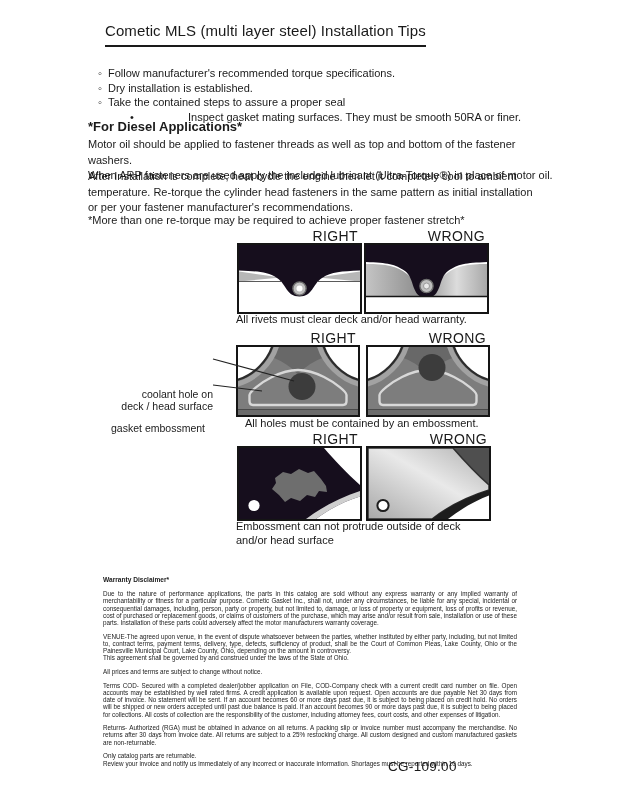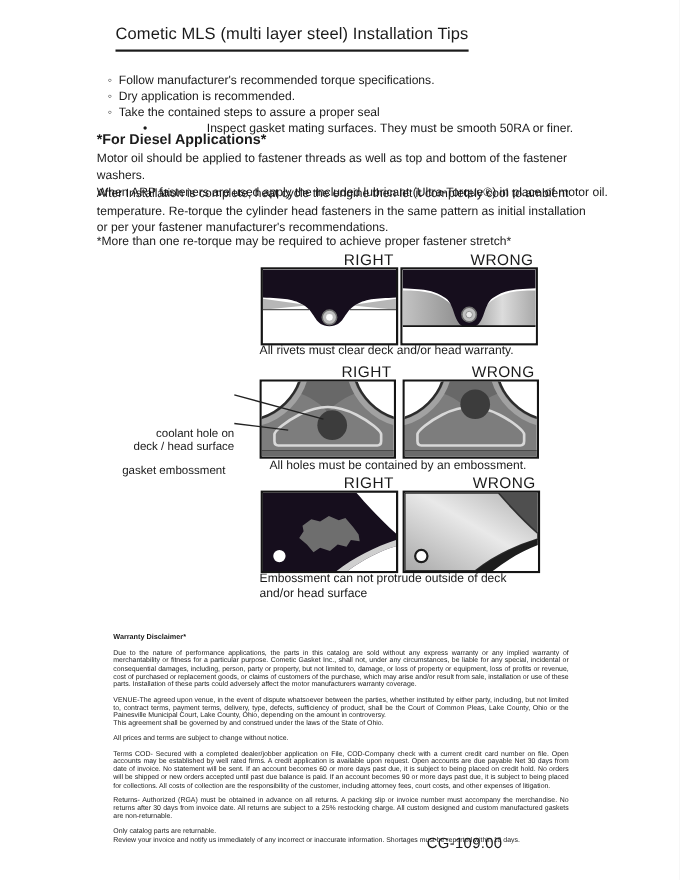--- a/index.html
+++ b/index.html
@@ -31,21 +31,21 @@
 </style>
 </head>
 <body>
 
 <div class="page">
 
   <h1 class="title abs" style="left:105px;top:22px;">Cometic MLS (multi layer steel) Installation Tips</h1>
 
   <div class="tips abs" style="left:100px;top:46px;width:470px;margin-top:20px;">
     <div class="tip"><span>Follow manufacturer's recommended torque specifications.</span></div>
-    <div class="tip"><span>Dry application is recommended.</span></div>
+    <div class="tip"><span>Dry installation is established.</span></div>
     <div class="tip"><span>Take the contained steps to assure a proper seal</span></div>
     <div class="tip sub"><span>Inspect gasket mating surfaces.  They must be smooth 50RA or finer.</span></div>
   </div>
 
   <h2 class="h2 abs" style="left:88px;top:119px;">*For Diesel Applications*</h2>
   <div class="body-par abs" style="left:88px;top:137px;width:470px;">Motor oil should be applied to fastener threads as well as top and bottom of the fastener washers.
 When ARP fasteners are used apply the included lubricant (Ultra-Torque®) in place of motor oil.</div>
   <div class="body-par abs" style="left:88px;top:213px;width:470px;">*More than one re-torque may be required to achieve proper fastener stretch*</div>
   <div class="body-par abs" style="left:88px;top:169px;width:470px;">After Installation is complete, heat cycle the engine then let it completely cool to ambient
 temperature. Re-torque the cylinder head fasteners in the same pattern as initial installation

